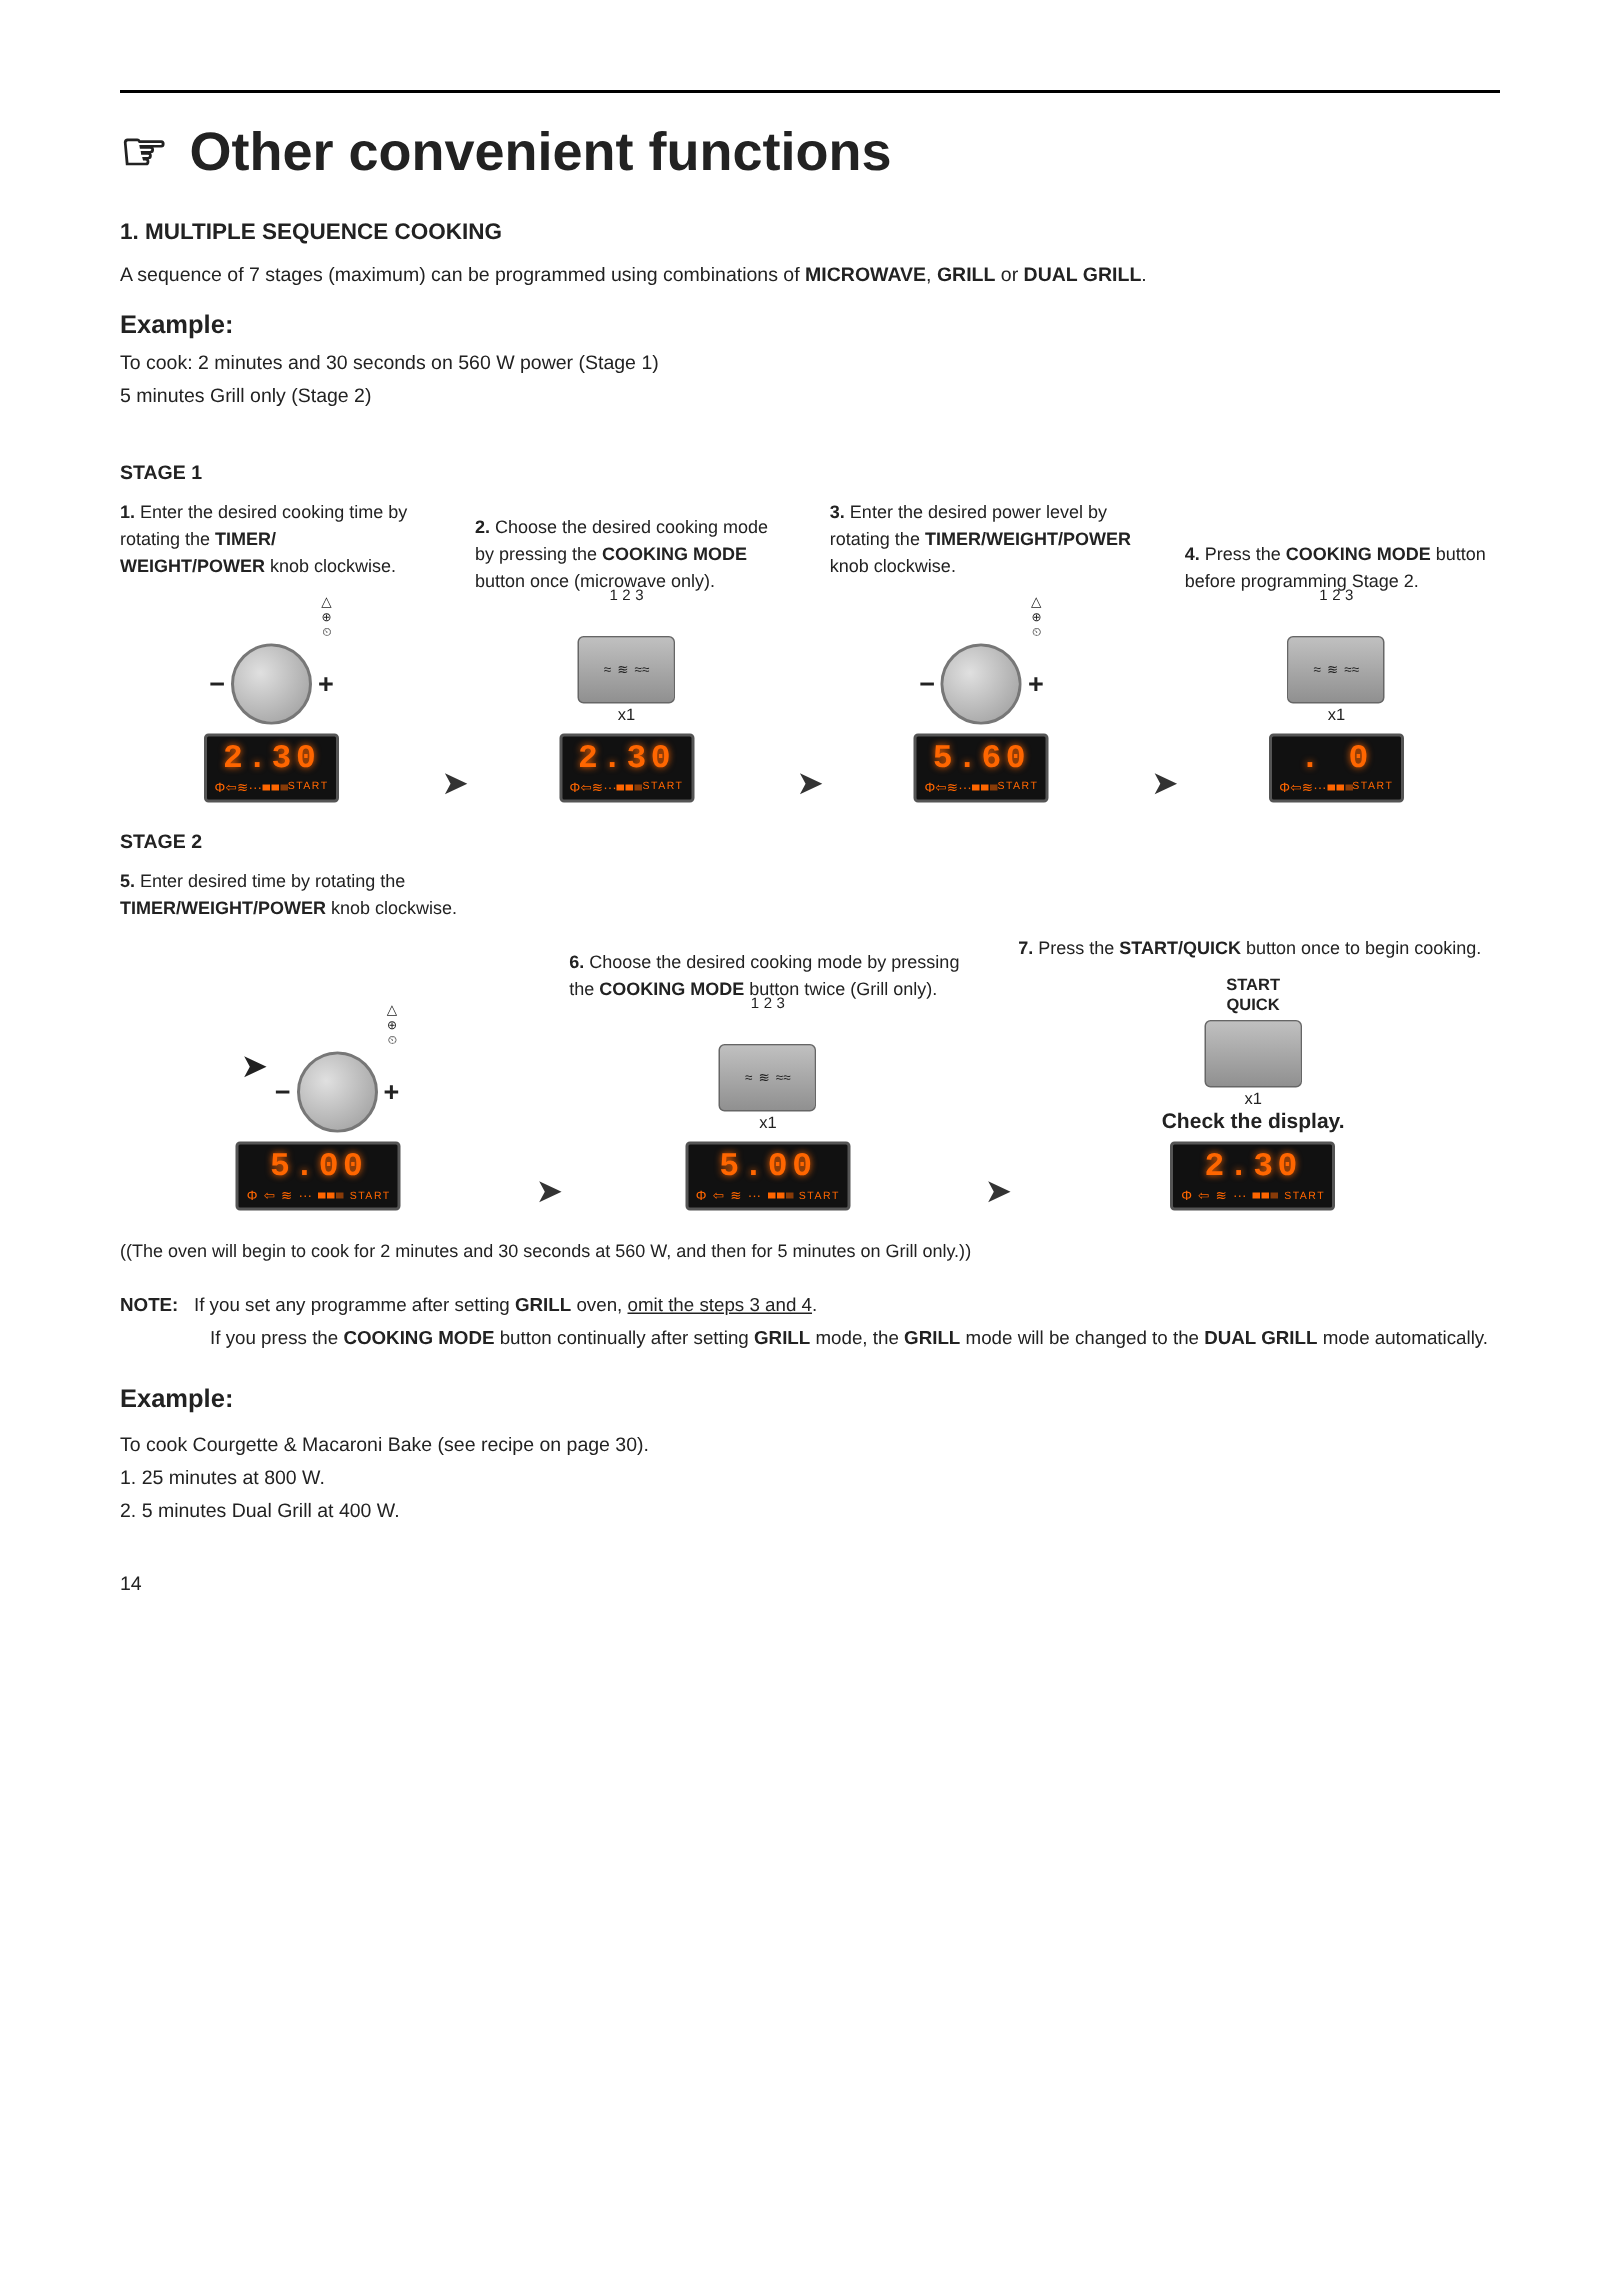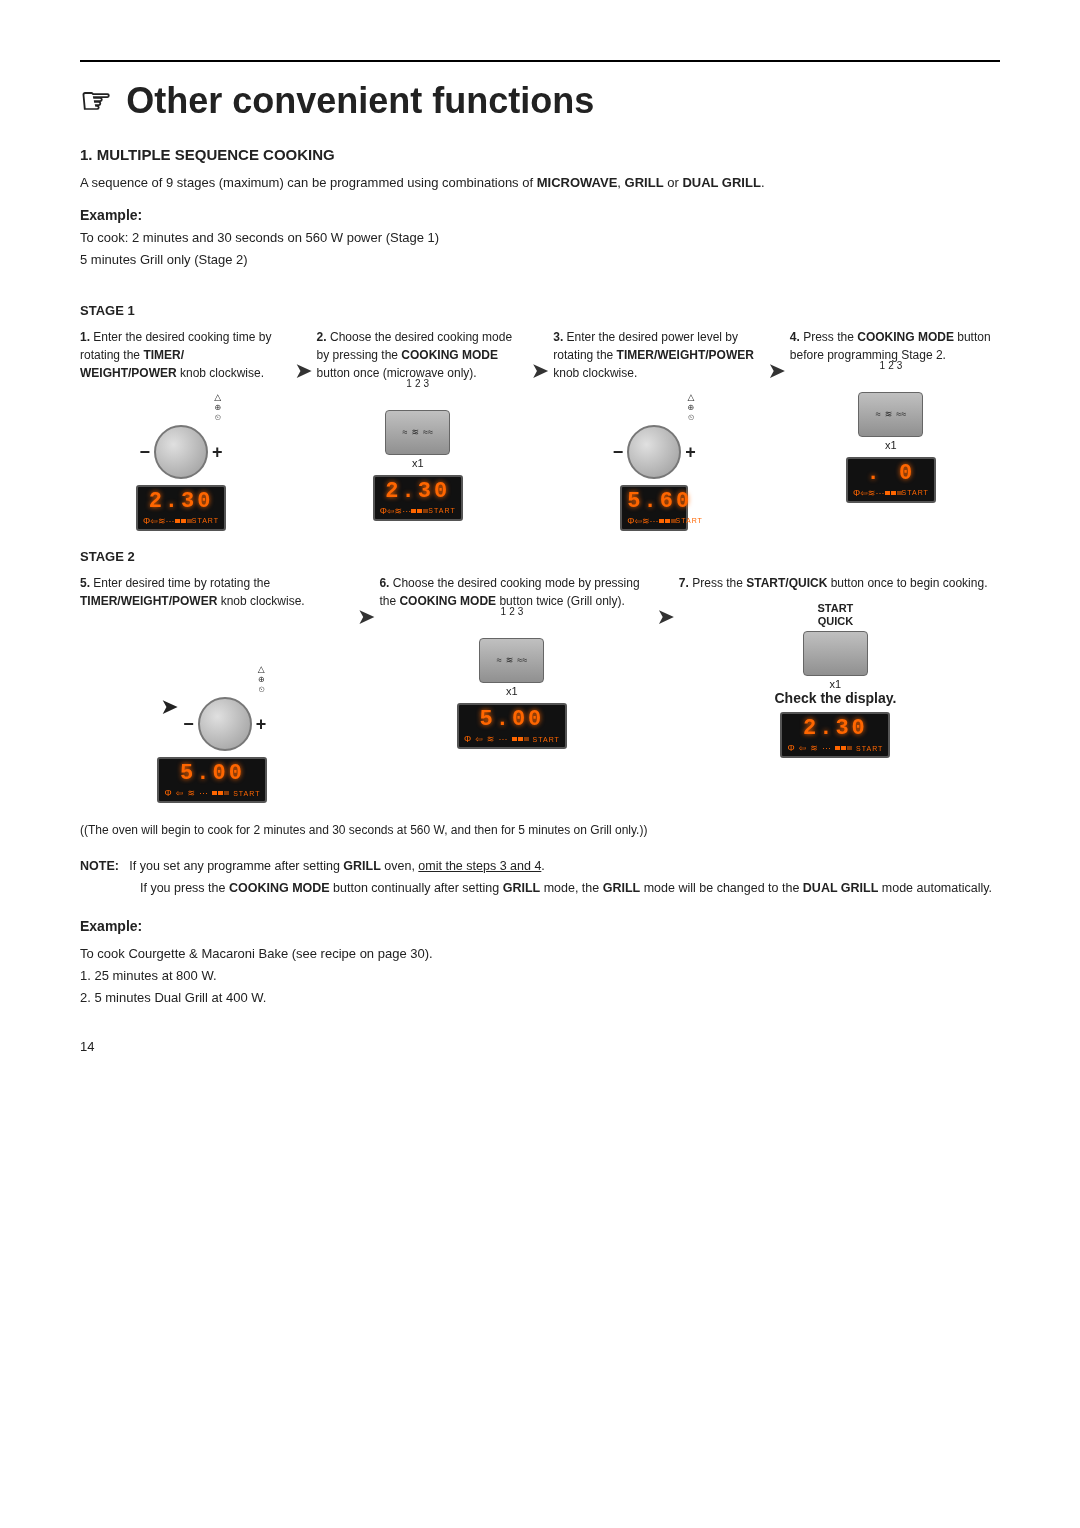--- a/index.html
+++ b/index.html
@@ -32,21 +32,21 @@
     }
 
     .intro-text {
       margin-bottom: 14px;
       font-size: 13px;
       line-height: 1.5;
     }
 
     .example-label {
       font-weight: bold;
-      font-size: 14px;
+      font-size: 17px;
       margin-bottom: 4px;
     }
 
     .example-block {
       margin-bottom: 32px;
       font-size: 13px;
       line-height: 1.7;
     }
 
     .stage-label {
@@ -54,21 +54,21 @@
       font-weight: bold;
       text-transform: uppercase;
       margin-bottom: 10px;
       margin-top: 18px;
     }
 
     .stage-steps {
       display: flex;
       flex-direction: row;
       gap: 0px;
-      align-items: flex-start;
+      align-items: flex-end;
       margin-bottom: 10px;
     }
 
     .step-block {
       display: flex;
       flex-direction: column;
       align-items: flex-start;
       flex: 1;
       min-width: 0;
       padding-right: 8px;
@@ -301,21 +301,21 @@
 <body>
 
 <div class="page-title">
   <span>☞</span>
   <span>Other convenient functions</span>
 </div>
 
 <div class="section-title">1. MULTIPLE SEQUENCE COOKING</div>
 
 <div class="intro-text">
-  <span>A sequence of 9 stages (maximum) can be programmed using combinations of</span>
+  <span>A sequence of 7 stages (maximum) can be programmed using combinations of</span>
   <strong><span>MICROWAVE</span></strong><span>, </span><strong><span>GRILL</span></strong><span> or </span><strong><span>DUAL GRILL</span></strong><span>.</span>
 </div>
 
 <div class="example-label">Example:</div>
 <div class="example-block">
   <div>To cook:  2 minutes and 30 seconds on 560 W power  (Stage 1)</div>
   <div>              5 minutes Grill only                         (Stage 2)</div>
 </div>
 
 <div class="stage-label">STAGE 1</div>
@@ -426,21 +426,21 @@
         <div class="knob-top-icons" style="justify-content:flex-end; font-size:8px; margin-bottom:2px;">
           <span>⏲</span>
         </div>
         <div class="knob-middle">
           <span class="knob-minus-sym">−</span>
           <div class="knob-circle-big"></div>
           <span class="knob-plus-sym">+</span>
         </div>
       </div>
 
-      <div class="full-lcd" style="margin-top:6px; width:68px;">
+      <div class="full-lcd" style="margin-top:6px; width:90px;">
         <div class="lcd-main-digits">5.60</div>
         <div class="lcd-bottom-row">
           <span class="lcd-icon-sym">Φ</span>
           <span class="lcd-icon-sym">⇦</span>
           <span class="lcd-icon-sym">≋</span>
           <span class="lcd-icon-sym">···</span>
           <div class="lcd-bar-group">
             <div class="lcd-bar active"></div>
             <div class="lcd-bar active"></div>
             <div class="lcd-bar"></div>

